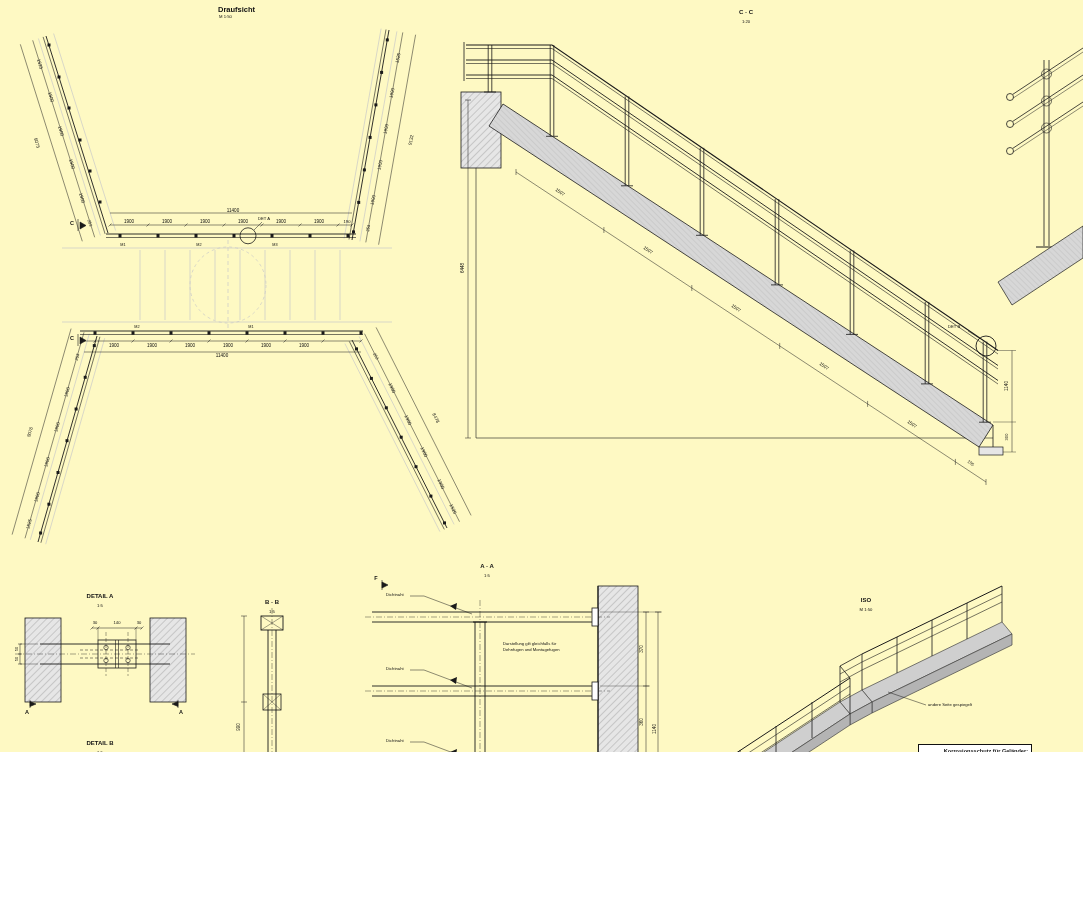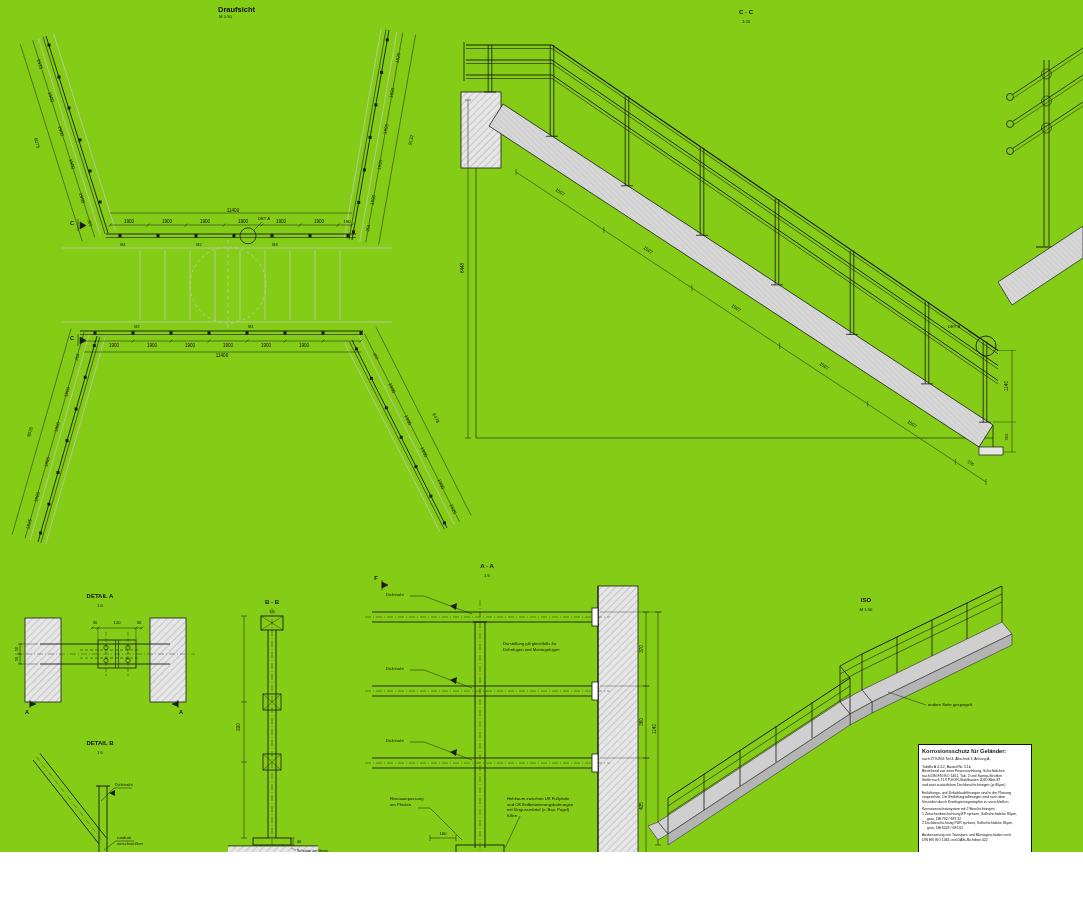--- a/index.html
+++ b/index.html
@@ -1,17 +1,17 @@
 <!DOCTYPE html>
 <html><head>
 <meta charset="utf-8">
 <style>
   html,body{margin:0;padding:0;background:#fff;}
-  .sheet{position:relative;width:1083px;height:852px;background:#84cc16;overflow:hidden;
-         font-family:"Liberation Sans",sans-serif;color:#111;}
+  .sheet{position:relative;width:1083px;height:752px;background:#fef9c3;overflow:hidden;
+         font-family:"Liberation Sans",sans-serif;color:#111;text-align:right;}
   svg{position:absolute;left:0;top:0;}
   .lab{position:absolute;white-space:nowrap;color:#111;}
   .ctr{transform:translate(-50%,-50%) rotate(var(--r,0deg));}
   .t-title{font-size:7.5px;font-weight:bold;}
   .t-stitle{font-size:6px;font-weight:bold;}
   .t-scale{font-size:4.2px;}
   .t-dim{font-size:4.6px;}
   .t-dimsm{font-size:4.1px;}
   .t-note{font-size:4.2px;}
   .t-marker{font-size:5.5px;font-weight:bold;}

